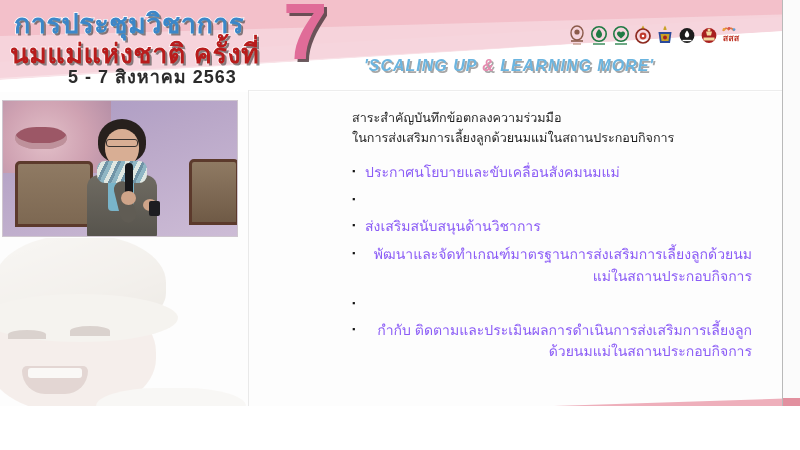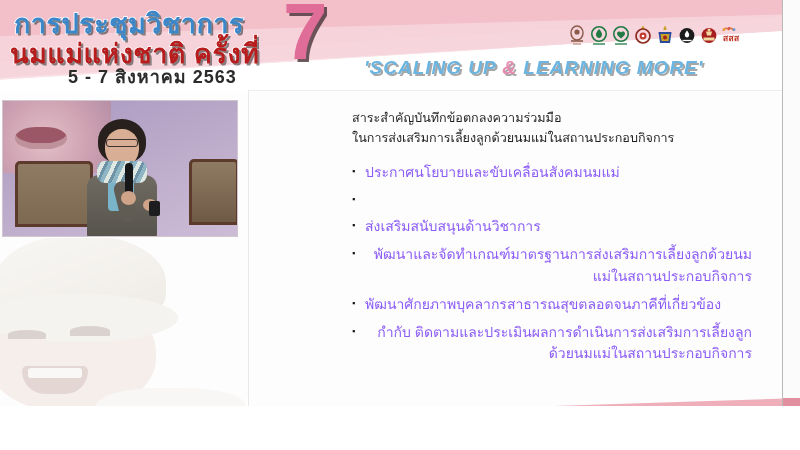--- a/index.html
+++ b/index.html
@@ -59,21 +59,21 @@
     text-shadow:1px 1px 0 rgba(255,255,255,.6);
   }
   .big-seven {
     position:absolute; left:283px; top:-8px;
     font-size:80px; font-weight:bold; color:#e06c98;
     text-shadow:3px 3px 0 rgba(60,40,45,.75);
     line-height:1;
   }
   .tagline {
     position:absolute; left:364px; top:57px;
-    font-size:19px; font-weight:bold; font-style:italic;
+    font-size:16px; font-weight:bold; font-style:italic;
     color:#6bb5e0; letter-spacing:1px; white-space:nowrap;
     -webkit-text-stroke:1px #ffffff; paint-order:stroke fill;
     text-shadow:2px 2px 0 rgba(60,60,60,.45);
   }
   .tagline .amp { color:#e58cb0; }
 
   
   .logos { position:absolute; left:566px; top:24px; display:flex; align-items:center;justify-content:space-between; }
   .logo { width:22px; height:24px; display:flex; align-items:center; justify-content:center; }
   .logo svg { display:block; }
@@ -291,21 +291,20 @@
       <div class="bullet-row">
         <span class="bullet-mark">▪</span>
         <span class="bullet-text">ส่งเสริมสนับสนุนด้านวิชาการ</span>
       </div>
       <div class="bullet-row">
         <span class="bullet-mark">▪</span>
         <span class="bullet-text">พัฒนาและจัดทำเกณฑ์มาตรฐานการส่งเสริมการเลี้ยงลูกด้วยนมแม่ในสถานประกอบกิจการ</span>
       </div>
       <div class="bullet-row">
         <span class="bullet-mark">▪</span>
-        <span class="bullet-text">พัฒนาศักยภาพบุคลากรสาธารณสุขตลอดจนภาคีที่เกี่ยวข้อง</span>
       </div>
       <div class="bullet-row">
         <span class="bullet-mark">▪</span>
         <span class="bullet-text">กำกับ ติดตามและประเมินผลการดำเนินการส่งเสริมการเลี้ยงลูกด้วยนมแม่ในสถานประกอบกิจการ</span>
       </div>
     </div>
   </div>
 
   <div class="bottom-band">
     <div class="bb-light"></div>

